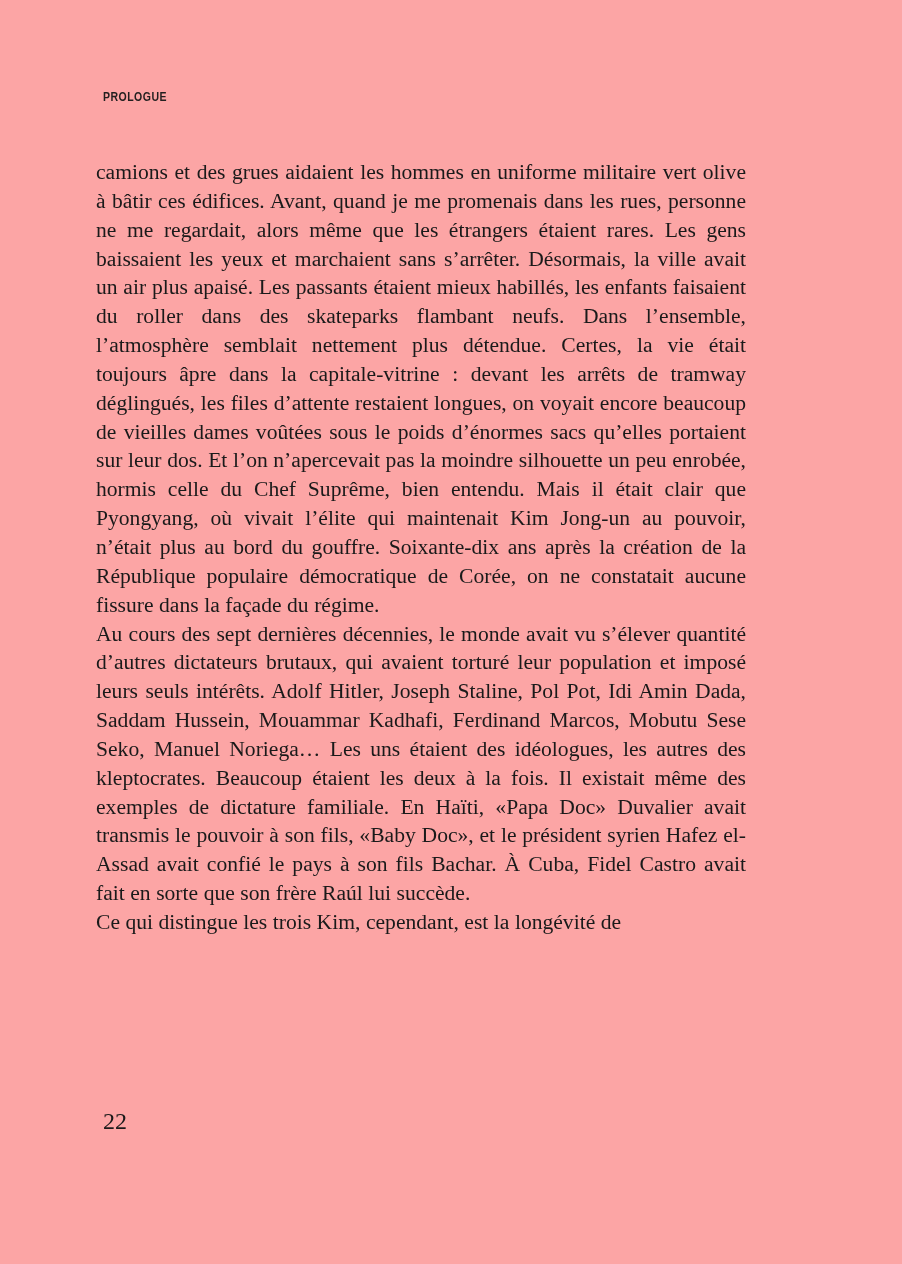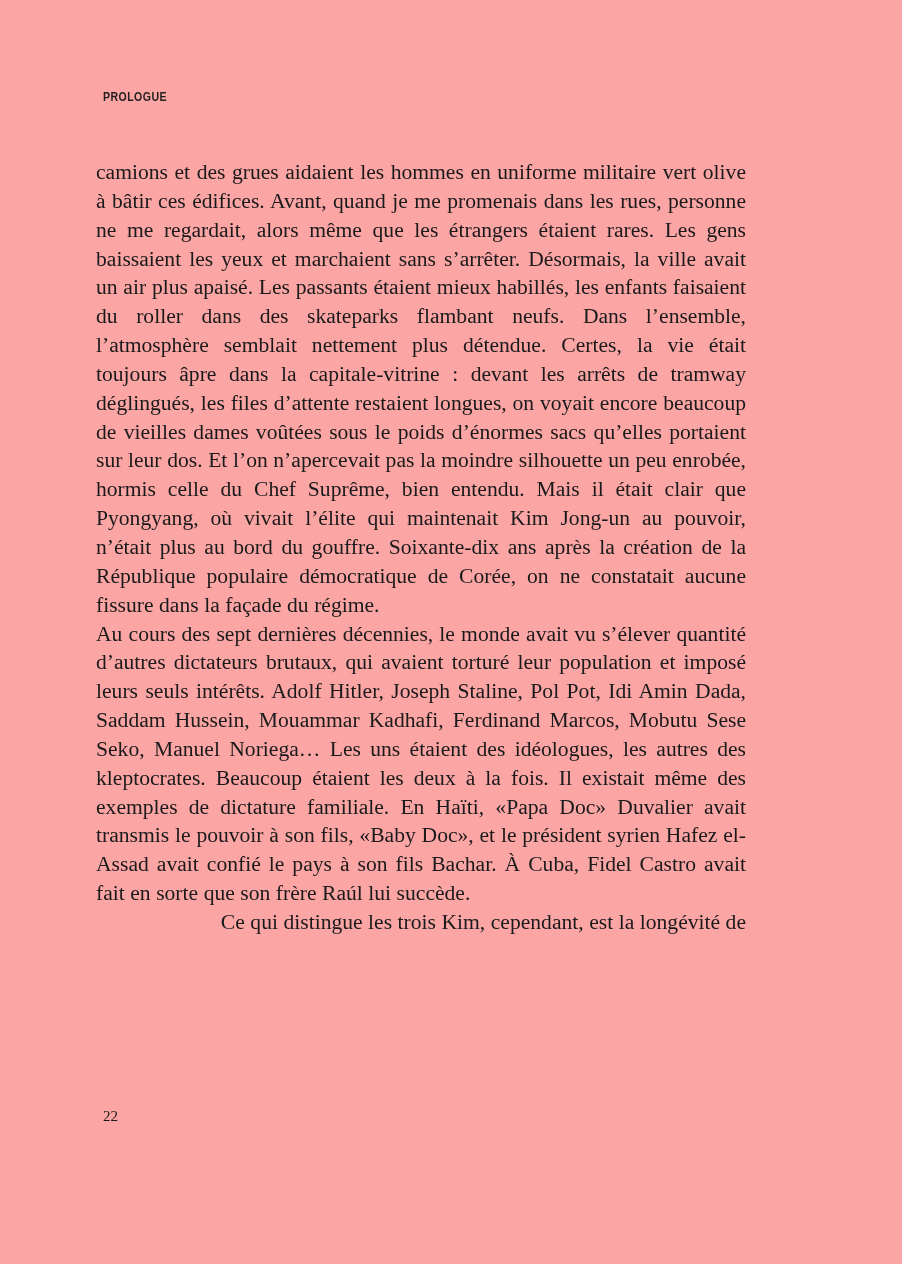--- a/index.html
+++ b/index.html
@@ -42,28 +42,28 @@
     line-height: 28.85px;
     color: #1a1a1a;
     text-align: justify;
     text-justify: inter-word;
     hyphens: manual;
     -webkit-hyphens: manual;
     text-indent: 0;
     word-spacing: 0.1px;
   }
   .para.last {
-    text-align: right;
+    text-align: left;
   }
   .folio {
     position: absolute;
     left: 103px;
     top: 1109px;
     font-family: "Liberation Serif", "DejaVu Serif", serif;
-    font-size: 15px;
+    font-size: 24px;
     color: #1a1a1a;
     line-height: 1;
   }
 </style>
 </head>
 <body>
 
 <div class="page">
 
   <div class="running-head">PROLOGUE</div>

